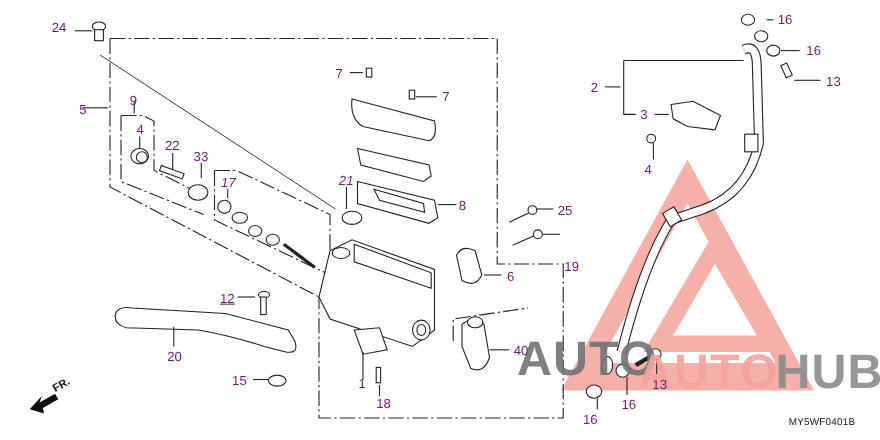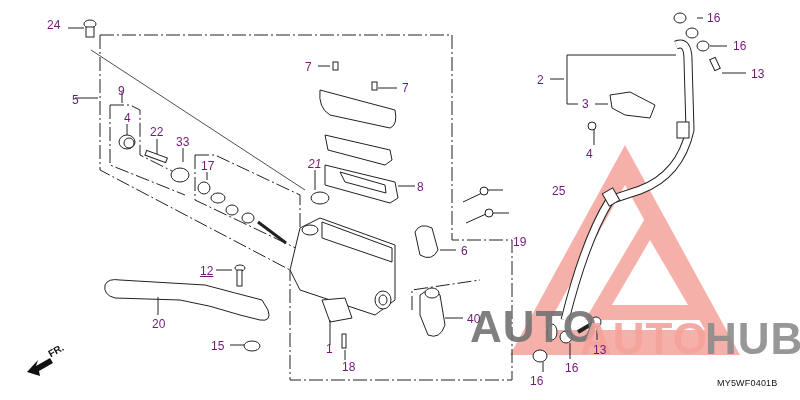--- a/index.html
+++ b/index.html
@@ -154,26 +154,26 @@
 <div class="wm-text" style="left:470px; top:305px; color:#737373; opacity:0.9;">AUTO</div>
 <div class="wm-text" style="left:580px; top:317px; color:#f5a39c; opacity:0.9;">AUTO</div>
 <div class="wm-text" style="left:705px; top:317px; color:#8c8c8c; opacity:0.9;">HUB</div>
 
 <div class="lbl" style="left:47px; top:19px;">24</div>
 <div class="lbl" style="left:72px; top:94px;">5</div>
 <div class="lbl" style="left:118px; top:85px;">9</div>
 <div class="lbl" style="left:124px; top:112px;">4</div>
 <div class="lbl" style="left:150px; top:126px;">22</div>
 <div class="lbl" style="left:176px; top:136px;">33</div>
-<div class="lbl" style="left:201px; top:160px;">17</div>
+<div class="lbl" style="left:201px; top:160px;font-style:italic;">17</div>
 <div class="lbl" style="left:305px; top:61px;">7</div>
 <div class="lbl" style="left:402px; top:82px;">7</div>
 <div class="lbl" style="left:308px; top:158px;font-style:italic;">21</div>
 <div class="lbl" style="left:417px; top:181px;">8</div>
-<div class="lbl" style="left:507px; top:185px;margin-left:45px;">25</div>
+<div class="lbl" style="left:507px; top:185px;">25</div>
 <div class="lbl" style="left:513px; top:208px;margin-top:28px;">19</div>
 <div class="lbl" style="left:461px; top:245px;">6</div>
 <div class="lbl" style="left:467px; top:313px;">40</div>
 <div class="lbl" style="left:200px; top:265px;text-decoration:underline;">12</div>
 <div class="lbl" style="left:152px; top:318px;">20</div>
 <div class="lbl" style="left:211px; top:340px;">15</div>
 <div class="lbl" style="left:326px; top:343px;">1</div>
 <div class="lbl" style="left:342px; top:361px;">18</div>
 <div class="lbl" style="left:707px; top:12px;">16</div>
 <div class="lbl" style="left:733px; top:40px;">16</div>

